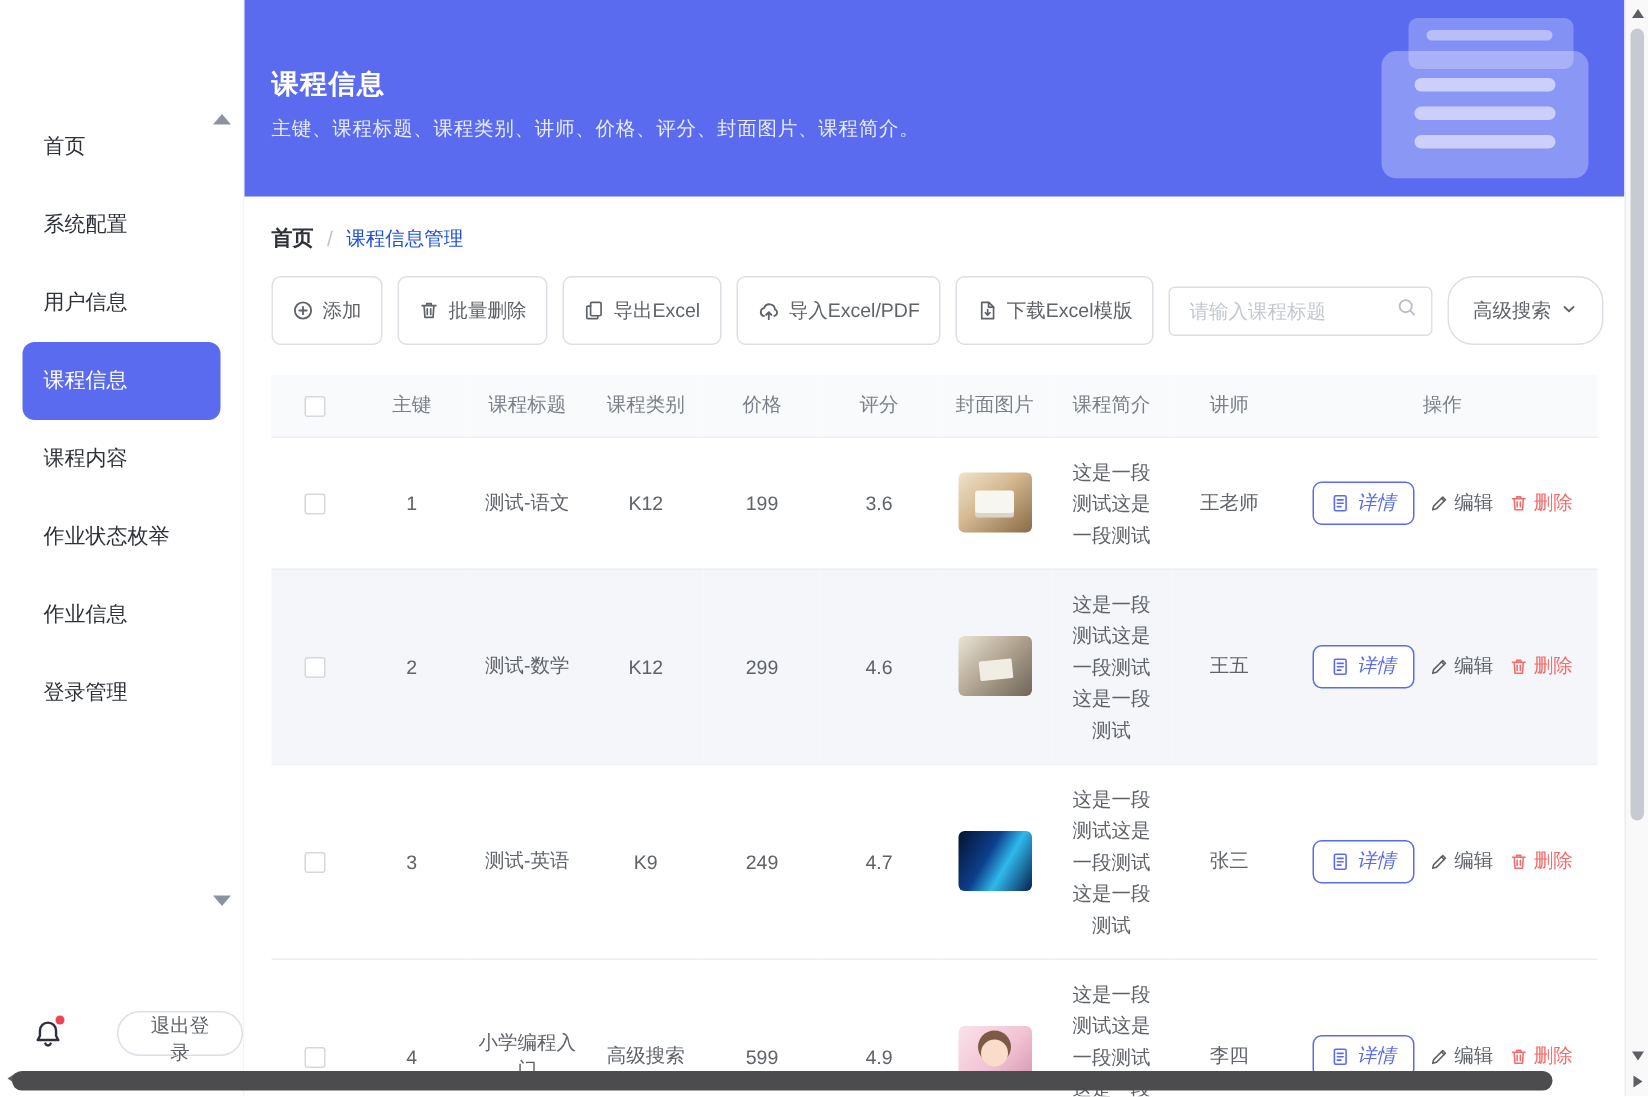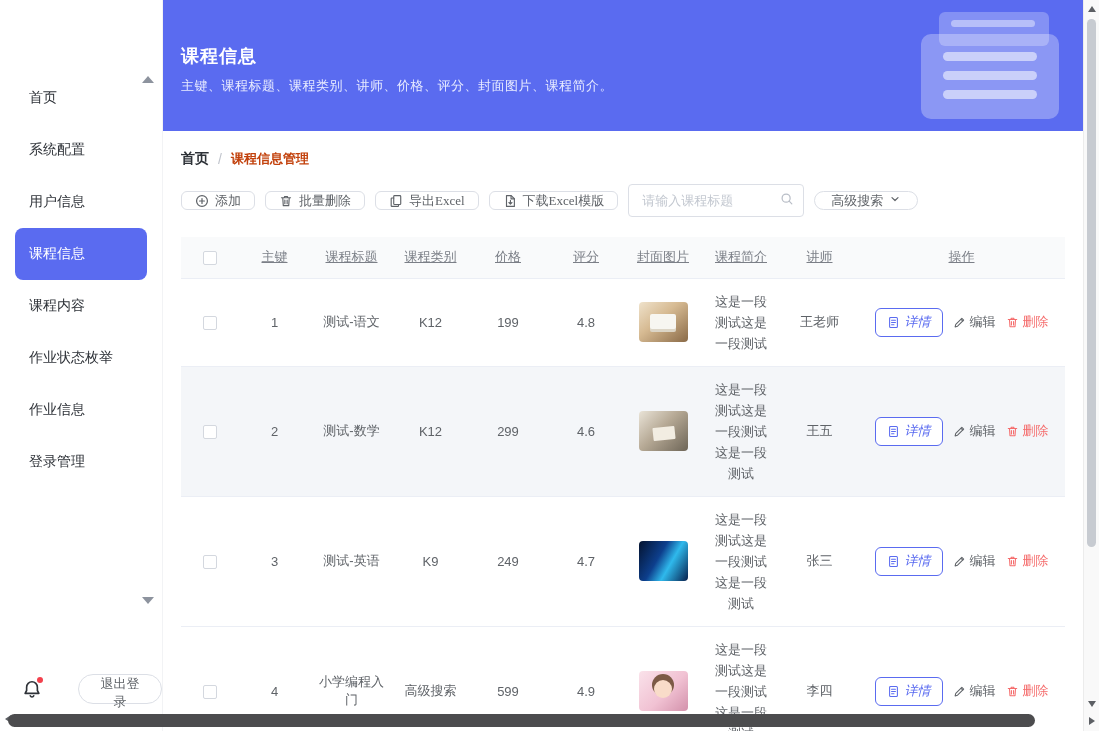--- a/index.html
+++ b/index.html
@@ -29,35 +29,35 @@
   .main { position:absolute; left:163px; top:0; width:920px; height:731px; background:#fff; }
   .banner { position:relative; height:131px; background:#5a6bf0; color:#fff; display:flex; flex-direction:column; justify-content:center; padding:8px 18px 0 18px; overflow:hidden; }
   .banner h1 { margin:0 0 9px 0; font-size:18px; font-weight:700; letter-spacing:1px; }
   .banner p { margin:0; font-size:13px; color:#e9ecff; letter-spacing:0.5px; }
   .banner-art { position:absolute; right:22px; top:12px; width:142px; height:107px; }
 
   .content { padding:18px; }
   .breadcrumb { display:flex; align-items:center; gap:9px; font-size:14px; height:20px; }
   .bc-home { color:#2e3238; font-weight:700; cursor:pointer; }
   .bc-sep { color:#c0c4cc; }
-  .bc-cur { color:#c2410c; font-size:13px;font-weight:bold; }
+  .bc-cur { color:#1d4ed8; font-size:13px; }
 
   .toolbar { display:flex; align-items:center; gap:10px; margin:15px 0 20px 0; }
-  .tbtn { display:inline-flex; align-items:center; gap:6px; border:1px solid #dcdfe6; background:#fff; color:#5f6368; font-size:13px; height:19px; padding:0 13px; border-radius:6px; cursor:pointer; white-space:nowrap; font-family:Liberation Serif, serif; }
+  .tbtn { display:inline-flex; align-items:center; gap:6px; border:1px solid #dcdfe6; background:#fff; color:#5f6368; font-size:13px; height:46px; padding:0 13px; border-radius:6px; cursor:pointer; white-space:nowrap; font-family:Liberation Sans, sans-serif; }
   .tbtn svg { flex:0 0 auto; }
   .search-box { display:flex; align-items:center; height:33px; width:176px; border:1px solid #dcdfe6; border-radius:4px; background:#fff; padding:0 9px 0 11px; }
   .search-box input { flex:1; min-width:0; border:none; outline:none; font-size:13px; color:#be185d; background:transparent; font-family:inherit; }
   .search-box input::placeholder { color:#c3c8d0; }
   .search-ic { color:#b9bec7; flex:0 0 auto; cursor:pointer; }
   .adv-btn { border-radius:17px; padding:0 16px; }
   .adv-btn .chev { color:#5f6368; }
 
   
   table { width:884px; border-collapse:collapse; table-layout:fixed; font-size:13px; color:#5f6368; }
-  thead th { background:#f9fafb; height:41px; font-weight:400; color:#7b7f87; border-bottom:1px solid #ebeef5;text-decoration:underline; }
+  thead th { background:#f9fafb; height:41px; font-weight:400; color:#7b7f87; border-bottom:1px solid #ebeef5; }
   tbody td { border-bottom:1px solid #ebeef5; text-align:center; vertical-align:middle; padding:8px 6px; }
   tr.r-sm { height:82px; }
   tr.r-lg { height:102px; }
   tr.hl td { background:#f4f6f9; }
   .intro-cell { line-height:21px; padding:12px 9px; }
   .checkbox { display:inline-block; width:14px; height:14px; border:1px solid #d4d8df; border-radius:2px; background:#fff; vertical-align:middle; cursor:pointer; }
 
   .thumb { position:relative; width:49px; height:40px; border-radius:4px; margin:0 auto; overflow:hidden; cursor:pointer; }
   .thumb-laptop  { background:linear-gradient(140deg,#efe2cb 0%,#d6ba92 42%,#8a6a47 100%); }
   .thumb-laptop::after { content:""; position:absolute; left:11px; top:12px; width:26px; height:15px; background:#f7f6f1; border-radius:2px; box-shadow:0 3px 0 #dcd5c6; }
@@ -165,20 +165,27 @@
               <path d="M2.8 4.3h10.4M6.3 4.3V2.8h3.4v1.5M4.3 4.3l.6 9h6.2l.6-9M6.7 6.8v4.2M9.3 6.8v4.2"></path>
             </svg>
           <span>批量删除</span>
         </button>
         <button class="tbtn">
           <svg width="14" height="14" viewBox="0 0 16 16" fill="none" stroke="currentColor" stroke-width="1.3" stroke-linecap="round" stroke-linejoin="round">
               <rect x="5.4" y="1.8" width="8" height="10.2" rx="1"></rect>
               <path d="M5.4 4.6H3.3a.8.8 0 0 0-.8.8v8c0 .4.4.8.8.8h6.8a.8.8 0 0 0 .8-.8V12"></path>
             </svg>
           <span>导出Excel</span>
+        </button>
+        <button class="tbtn">
+          <svg width="15" height="15" viewBox="0 0 16 16" fill="none" stroke="currentColor" stroke-width="1.3" stroke-linecap="round" stroke-linejoin="round">
+              <path d="M4.6 11.4a2.9 2.9 0 0 1 .2-5.7 3.9 3.9 0 0 1 7.6 1 2.4 2.4 0 0 1-.5 4.6"></path>
+              <path d="M8 13.6V8.8M6.1 10.6L8 8.7l1.9 1.9"></path>
+            </svg>
+          <span>导入Excel/PDF</span>
         </button>
         <button class="tbtn">
           <svg width="14" height="14" viewBox="0 0 16 16" fill="none" stroke="currentColor" stroke-width="1.3" stroke-linecap="round" stroke-linejoin="round">
               <path d="M4 1.8h5.4L13 5.4v8.8H4z"></path>
               <path d="M9.2 2v3.5H13"></path>
               <path d="M8.5 7.3v4M6.8 9.7l1.7 1.8 1.7-1.8"></path>
             </svg>
           <span>下载Excel模版</span>
         </button>
         <div class="search-box">
@@ -228,21 +235,21 @@
           </tr>
         </thead>
         <tbody>
 
           <tr class="r-sm">
             <td><span class="checkbox"></span></td>
             <td>1</td>
             <td>测试-语文</td>
             <td>K12</td>
             <td>199</td>
-            <td>4.8</td>
+            <td>3.6</td>
             <td>
                 <div class="thumb thumb-laptop"></div>
               </td>
             <td class="intro-cell">这是一段测试这是一段测试</td>
             <td>王老师</td>
             <td>
               <div class="actions">
                 <button class="btn-detail">
                     <svg width="13" height="13" viewBox="0 0 16 16" fill="none" stroke="currentColor" stroke-width="1.3" stroke-linecap="round">
                       <rect x="3.2" y="1.8" width="9.6" height="12.4" rx="1.2"></rect>

